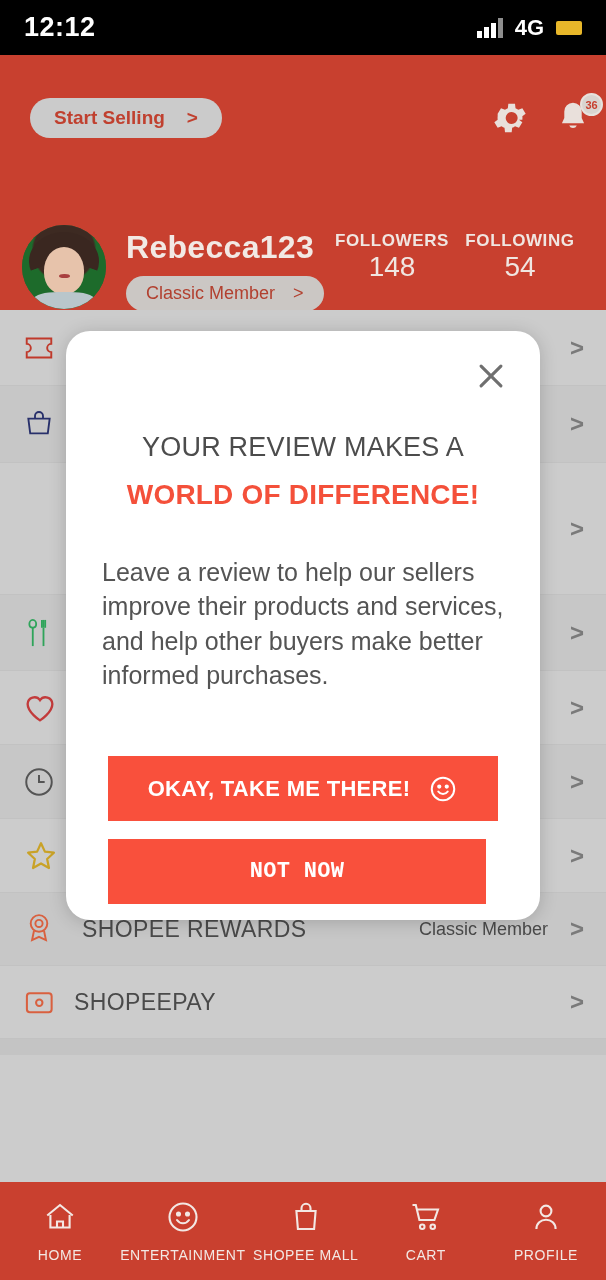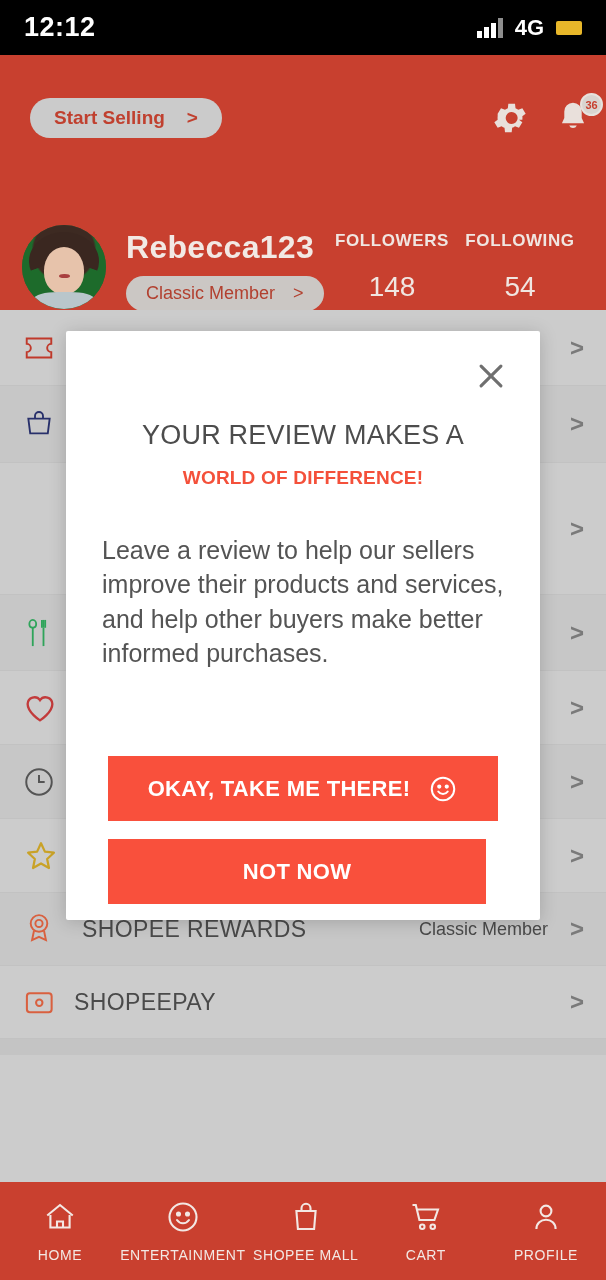--- a/index.html
+++ b/index.html
@@ -73,21 +73,21 @@
   .ident{ margin-left:20px; padding-top:4px; }
   .uname{ color:#F2E9E4; font-size:32px; font-weight:bold; letter-spacing:.3px; }
   .member-pill{
     margin-top:10px; display:inline-flex; align-items:center; gap:18px;
     background:#CBC7C4; color:#B2402F; border-radius:20px;
     padding:7px 20px; font-size:18px;
   }
   .stats{ margin-left:auto; display:flex; gap:0; padding-top:6px; }
   .stat{ width:128px; text-align:center; color:#F0E6E1; }
   .stat .k{ font-size:17px; font-weight:bold; letter-spacing:.6px; }
-  .stat .v{ font-size:28px; margin-top:20px; }
+  .stat .v{ font-size:28px; margin-top:0; }
 
   
   .list{
     position:absolute; top:310px; left:0; width:606px; bottom:98px;
     background:#CCCCCC; overflow:hidden;
   }
   .row{
     position:relative; height:73px; display:flex; align-items:center;
     padding:0 22px; border-bottom:1px solid #C2C2C2; background:#CCCCCC;
   }
@@ -98,46 +98,46 @@
   .row .arr{ margin-left:auto; font-size:24px; color:#7a7a7a; font-weight:bold;}
   .row .val + .arr{ margin-left:0; }
   .rowbadge{
     position:absolute; right:74px; top:50%; transform:translateY(-50%);
     width:30px; height:30px; border-radius:50%; background:#D8452F;
     color:#fff; font-size:15px; font-weight:bold; display:flex; align-items:center; justify-content:center;
   }
   .spacer{ height:16px; background:#C4C4C4; }
   .modal{
     position:absolute; left:66px; top:331px; width:474px; height:589px;
-    background:#fff; border-radius:2px; box-shadow:0 2px 18px rgba(0,0,0,.18);
-    padding:5px 36px;
+    background:#fff; border-radius:24px; box-shadow:0 2px 18px rgba(0,0,0,.18);
+    padding:17px 36px;
   }
   .close{
     position:absolute; top:22px; right:26px; width:46px; height:46px;
     display:flex; align-items:center; justify-content:center;
     color:#6f6f6f; font-size:40px; line-height:1; font-weight:300;
   }
   .m-title{
     text-align:center; margin-top:84px;
     font-size:27px; color:#4c4c4c; letter-spacing:.2px;
   }
   .m-title2{
     text-align:center; margin-top:16px;
-    font-size:19px; color:#F4503A; font-weight:bold; letter-spacing:.2px;
+    font-size:28px; color:#F4503A; font-weight:bold; letter-spacing:.2px;
   }
   .m-body{
     margin-top:44px; font-size:25px; color:#545454; line-height:1.37;
   }
   .m-btn{
     margin-top:0; width:100%; height:65px; background:#F9503C; color:#fff;
     display:flex; align-items:center; justify-content:center; gap:18px;
     font-size:22px; font-weight:bold; letter-spacing:.3px;
   }
   .btn-wrap1{ position:absolute; left:42px; right:42px; top:425px; }
-  .btn-wrap2{ position:absolute; left:42px; right:54px; top:508px; }
+  .btn-wrap2{ position:absolute; left:42px; right:54px; top:508px;font-family:Liberation Mono, monospace; }
   .m-btn .sub{ font-weight:normal; }
   .smiley{ width:30px; height:30px; }
 
   
   .bottomnav{
     position:absolute; bottom:0; left:0; width:606px; height:98px;
     background:#C9402F; display:flex; align-items:center;
   }
   .nav-item{ flex:1; display:flex; flex-direction:column; align-items:center; gap:8px; color:#F3E8E4; }
   .nav-item .nlbl{ font-size:14px; font-weight:normal; letter-spacing:.6px; }

